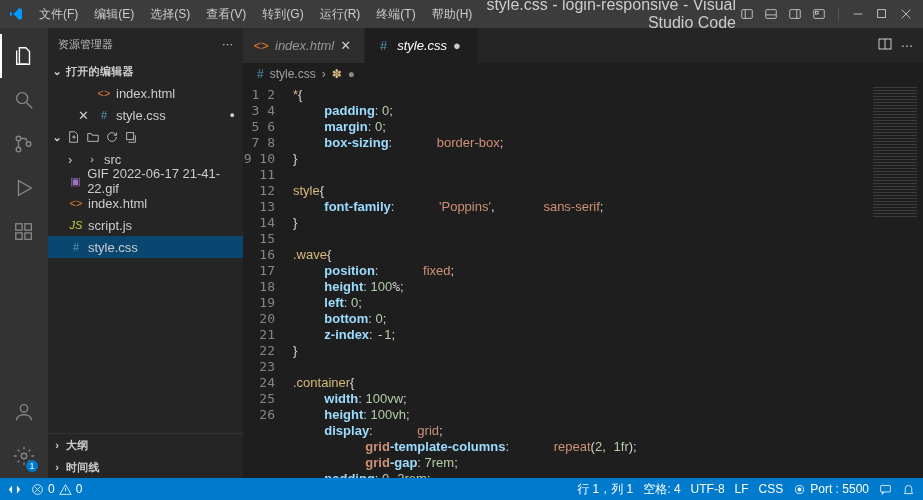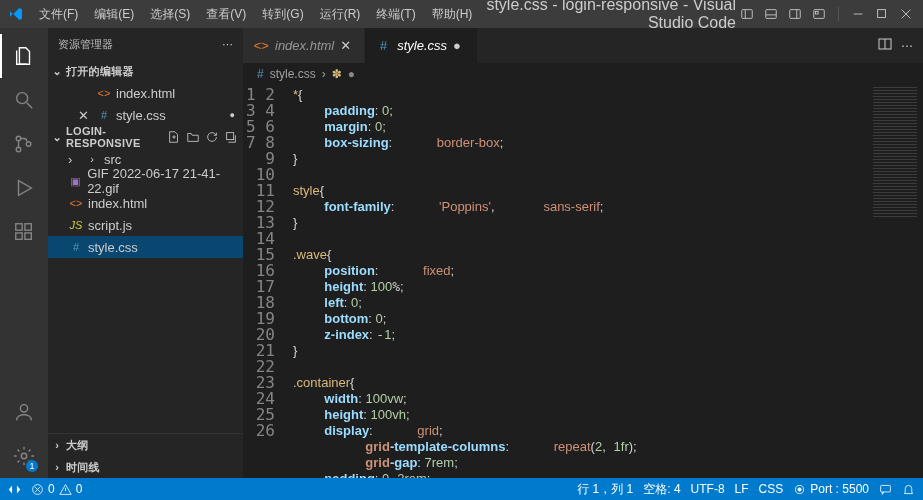--- a/index.html
+++ b/index.html
@@ -46,21 +46,21 @@
 .main { position:absolute; left:243px; right:0; top:28px; bottom:22px; background:#1e1e1e; display:flex; flex-direction:column; }
 .tabs { height:35px; background:#252526; display:flex; align-items:stretch; }
 .tab { display:flex; align-items:center; gap:6px; padding:0 10px; background:#2d2d2d; color:#969696; cursor:pointer; border-right:1px solid #252526; font-size:13px; font-style:italic; }
 .tab.active { background:#1e1e1e; color:#ffffff; }
 .tab .fi { width:16px; height:16px; display:flex; align-items:center; justify-content:center; }
 .tab .cx { width:14px; color:#cccccc; font-style:normal; }
 .tabs .spacer { flex:1; }
 .tabs .tacts { display:flex; align-items:center; gap:8px; padding:0 10px; color:#cccccc; }
 .breadcrumb { height:22px; display:flex; align-items:center; padding:0 14px; gap:6px; color:#a0a0a0; font-size:12px; background:#1e1e1e; }
 .editor { flex:1; display:flex; overflow:hidden; position:relative; }
-.gutter { width:46px; background:#1e1e1e; color:#858585; text-align:right; padding-right:14px; font-family:Consolas,monospace; font-size:16px; line-height:16px; padding-top:2px; }
+.gutter { width:46px; background:#1e1e1e; color:#858585; text-align:right; padding-right:14px; font-family:Consolas,monospace; font-size:13px; line-height:16px; padding-top:2px; }
 .code { flex:1; font-family:Consolas,monospace; font-size:13px; line-height:16px; white-space:pre; padding-top:2px; padding-left:4px; }
 .minimap { width:56px; background:#1e1e1e; opacity:.5; position:relative; }
 .minimap::before { content:""; position:absolute; top:2px; left:6px; right:6px; height:130px; background:repeating-linear-gradient(#5a5a5a 0 1px, transparent 1px 3px); }
 .tok-sel { color:#d7ba7d; }
 .tok-prop { color:#9cdcfe;font-weight:bold; }
 .tok-val { color:#ce9178;padding-left:41px; }
 .tok-num { color:#b5cea8; }
 .tok-punc { color:#d4d4d4; }
 
 
@@ -206,21 +206,20 @@
         <span>index.html</span>
       </div>
       <div class="tree-item l2 dirty">
         <span class="close">✕</span>
         <span class="fi ic-css">#</span>
         <span>style.css</span>
       </div>
     </div>
   <div class="section-hdr">
     <span class="chev">⌄</span>
-    <span class="label">LOGIN-RESPONSIVE</span>
     <span class="acts">
       <span>
           <svg width="14" height="14" viewBox="0 0 16 16" stroke="#c5c5c5" fill="none">
             <path d="M3 2h6l3 3v9H3z"></path>
             <path d="M8 6v4M6 8h4"></path>
           </svg>
         </span>
       <span>
           <svg width="14" height="14" viewBox="0 0 16 16" stroke="#c5c5c5" fill="none">
             <path d="M2 4h4l1 2h7v7H2z"></path>

